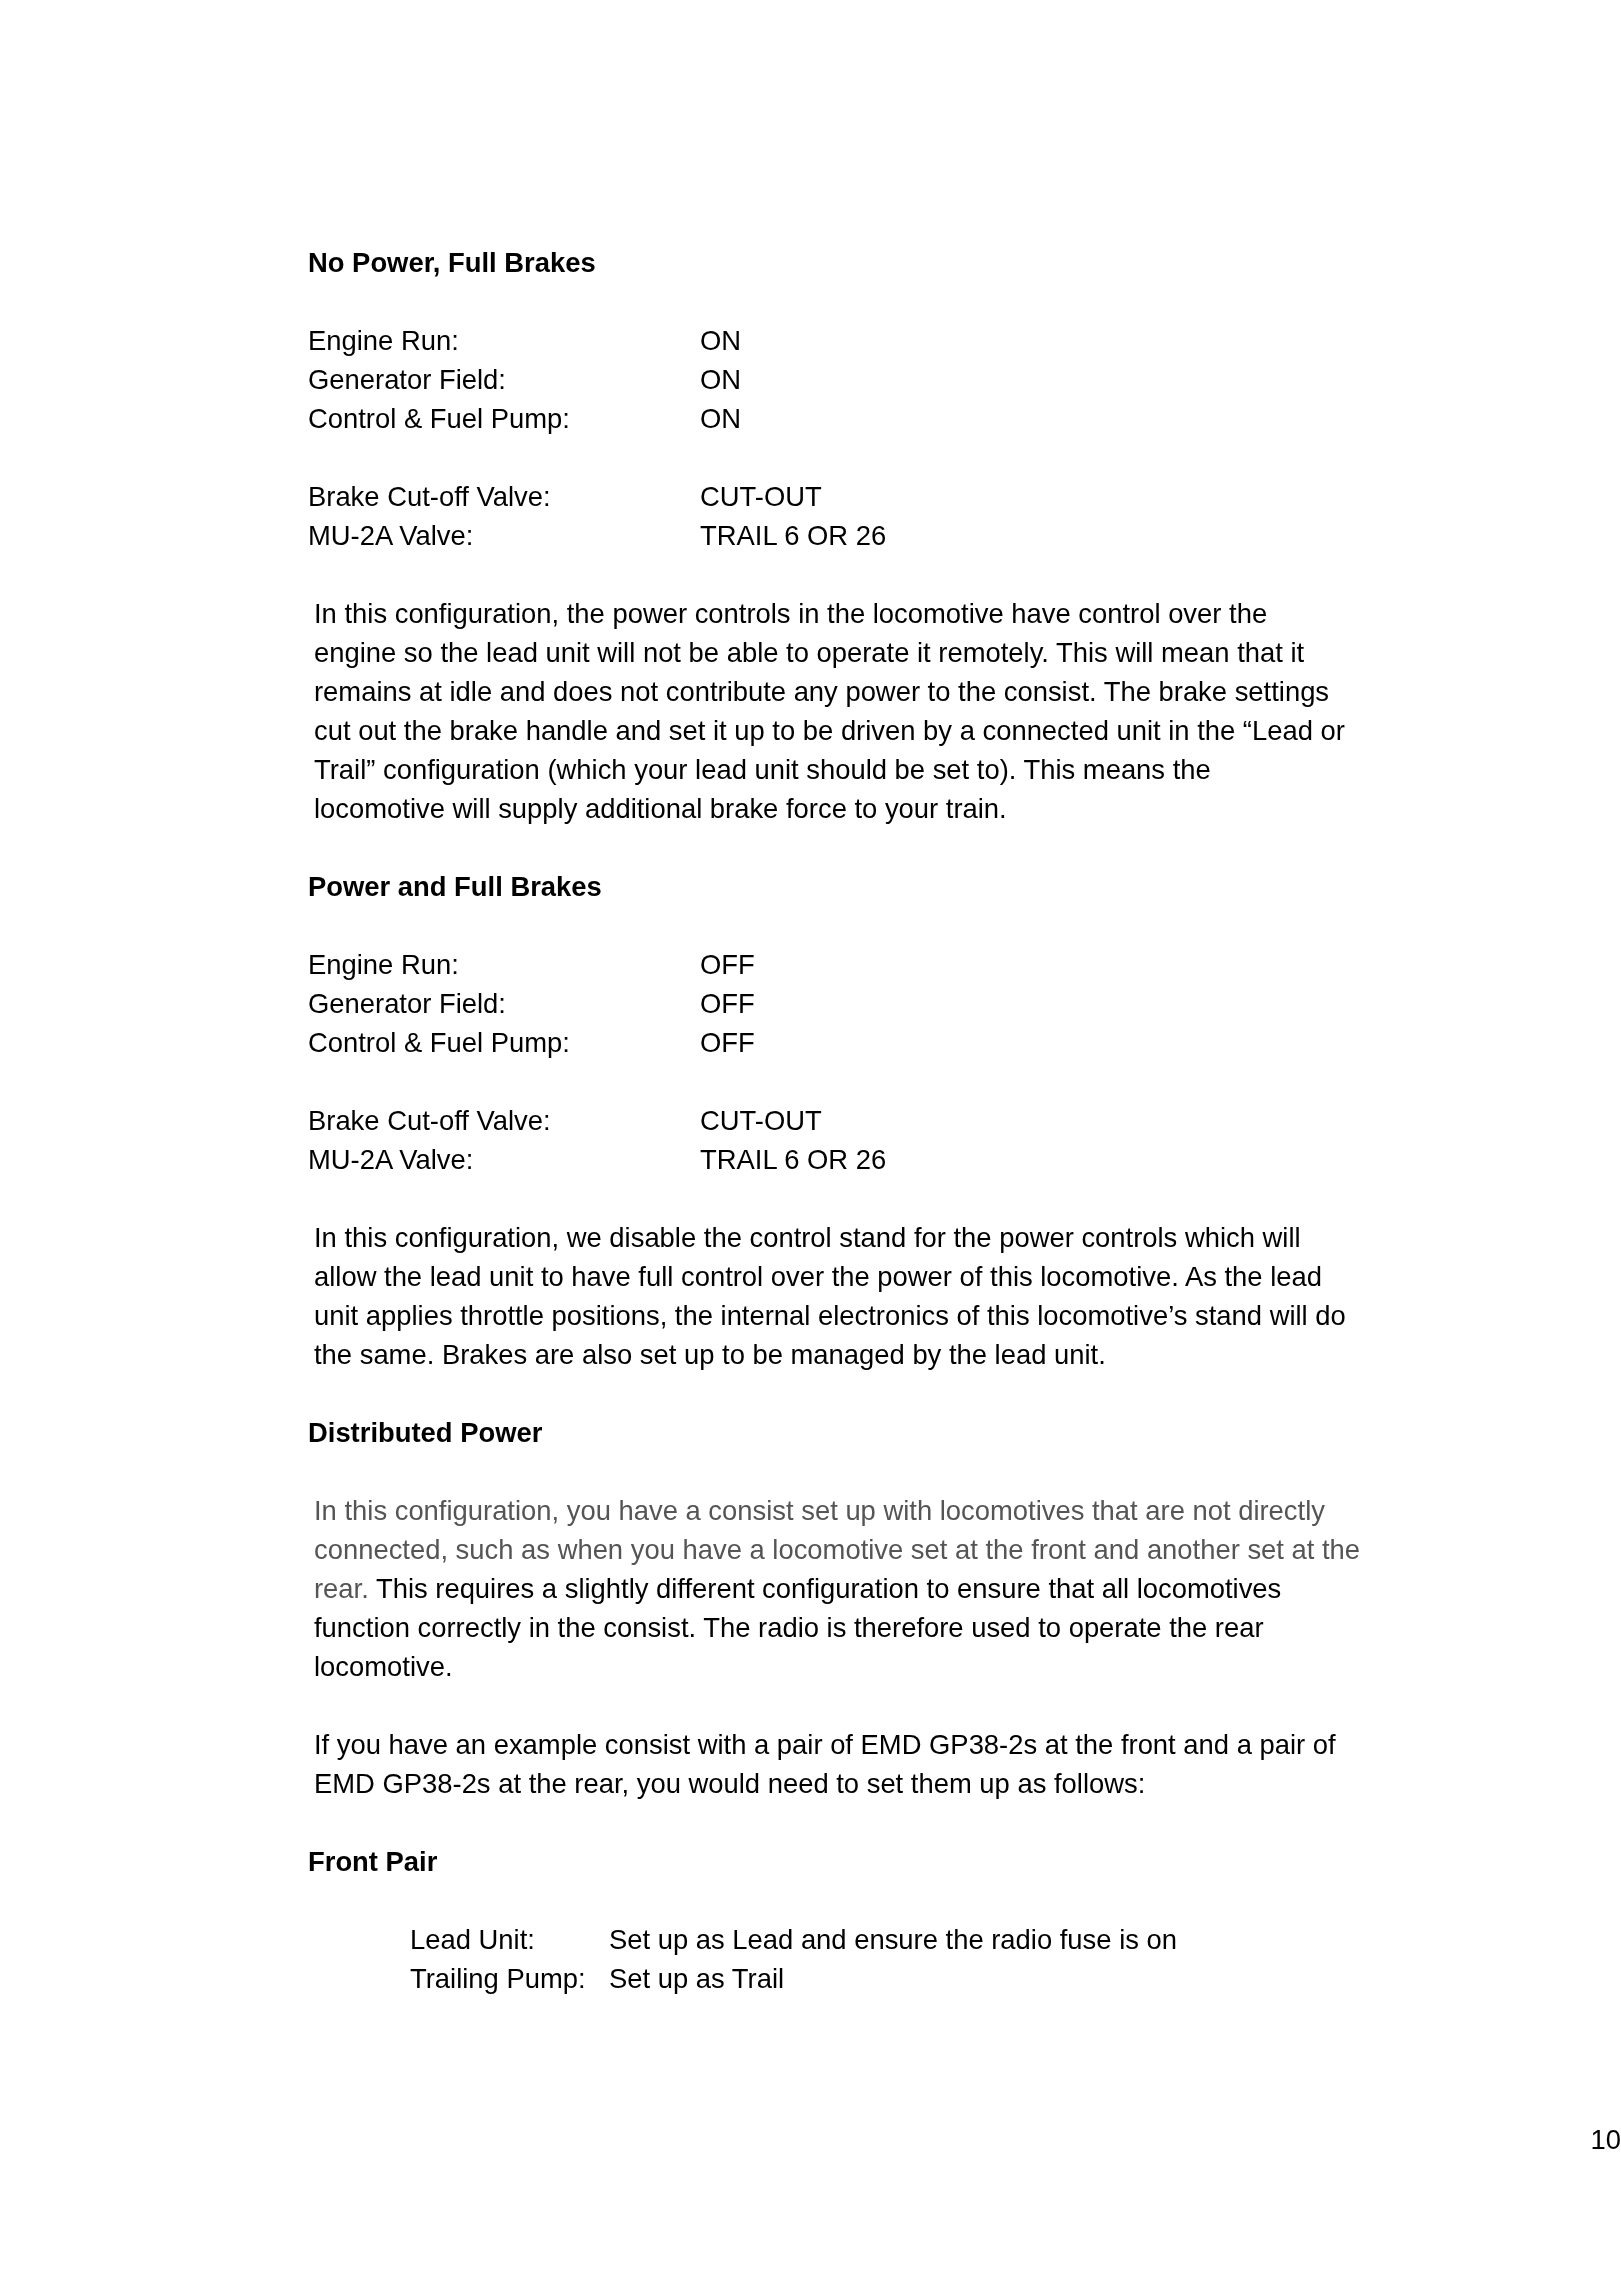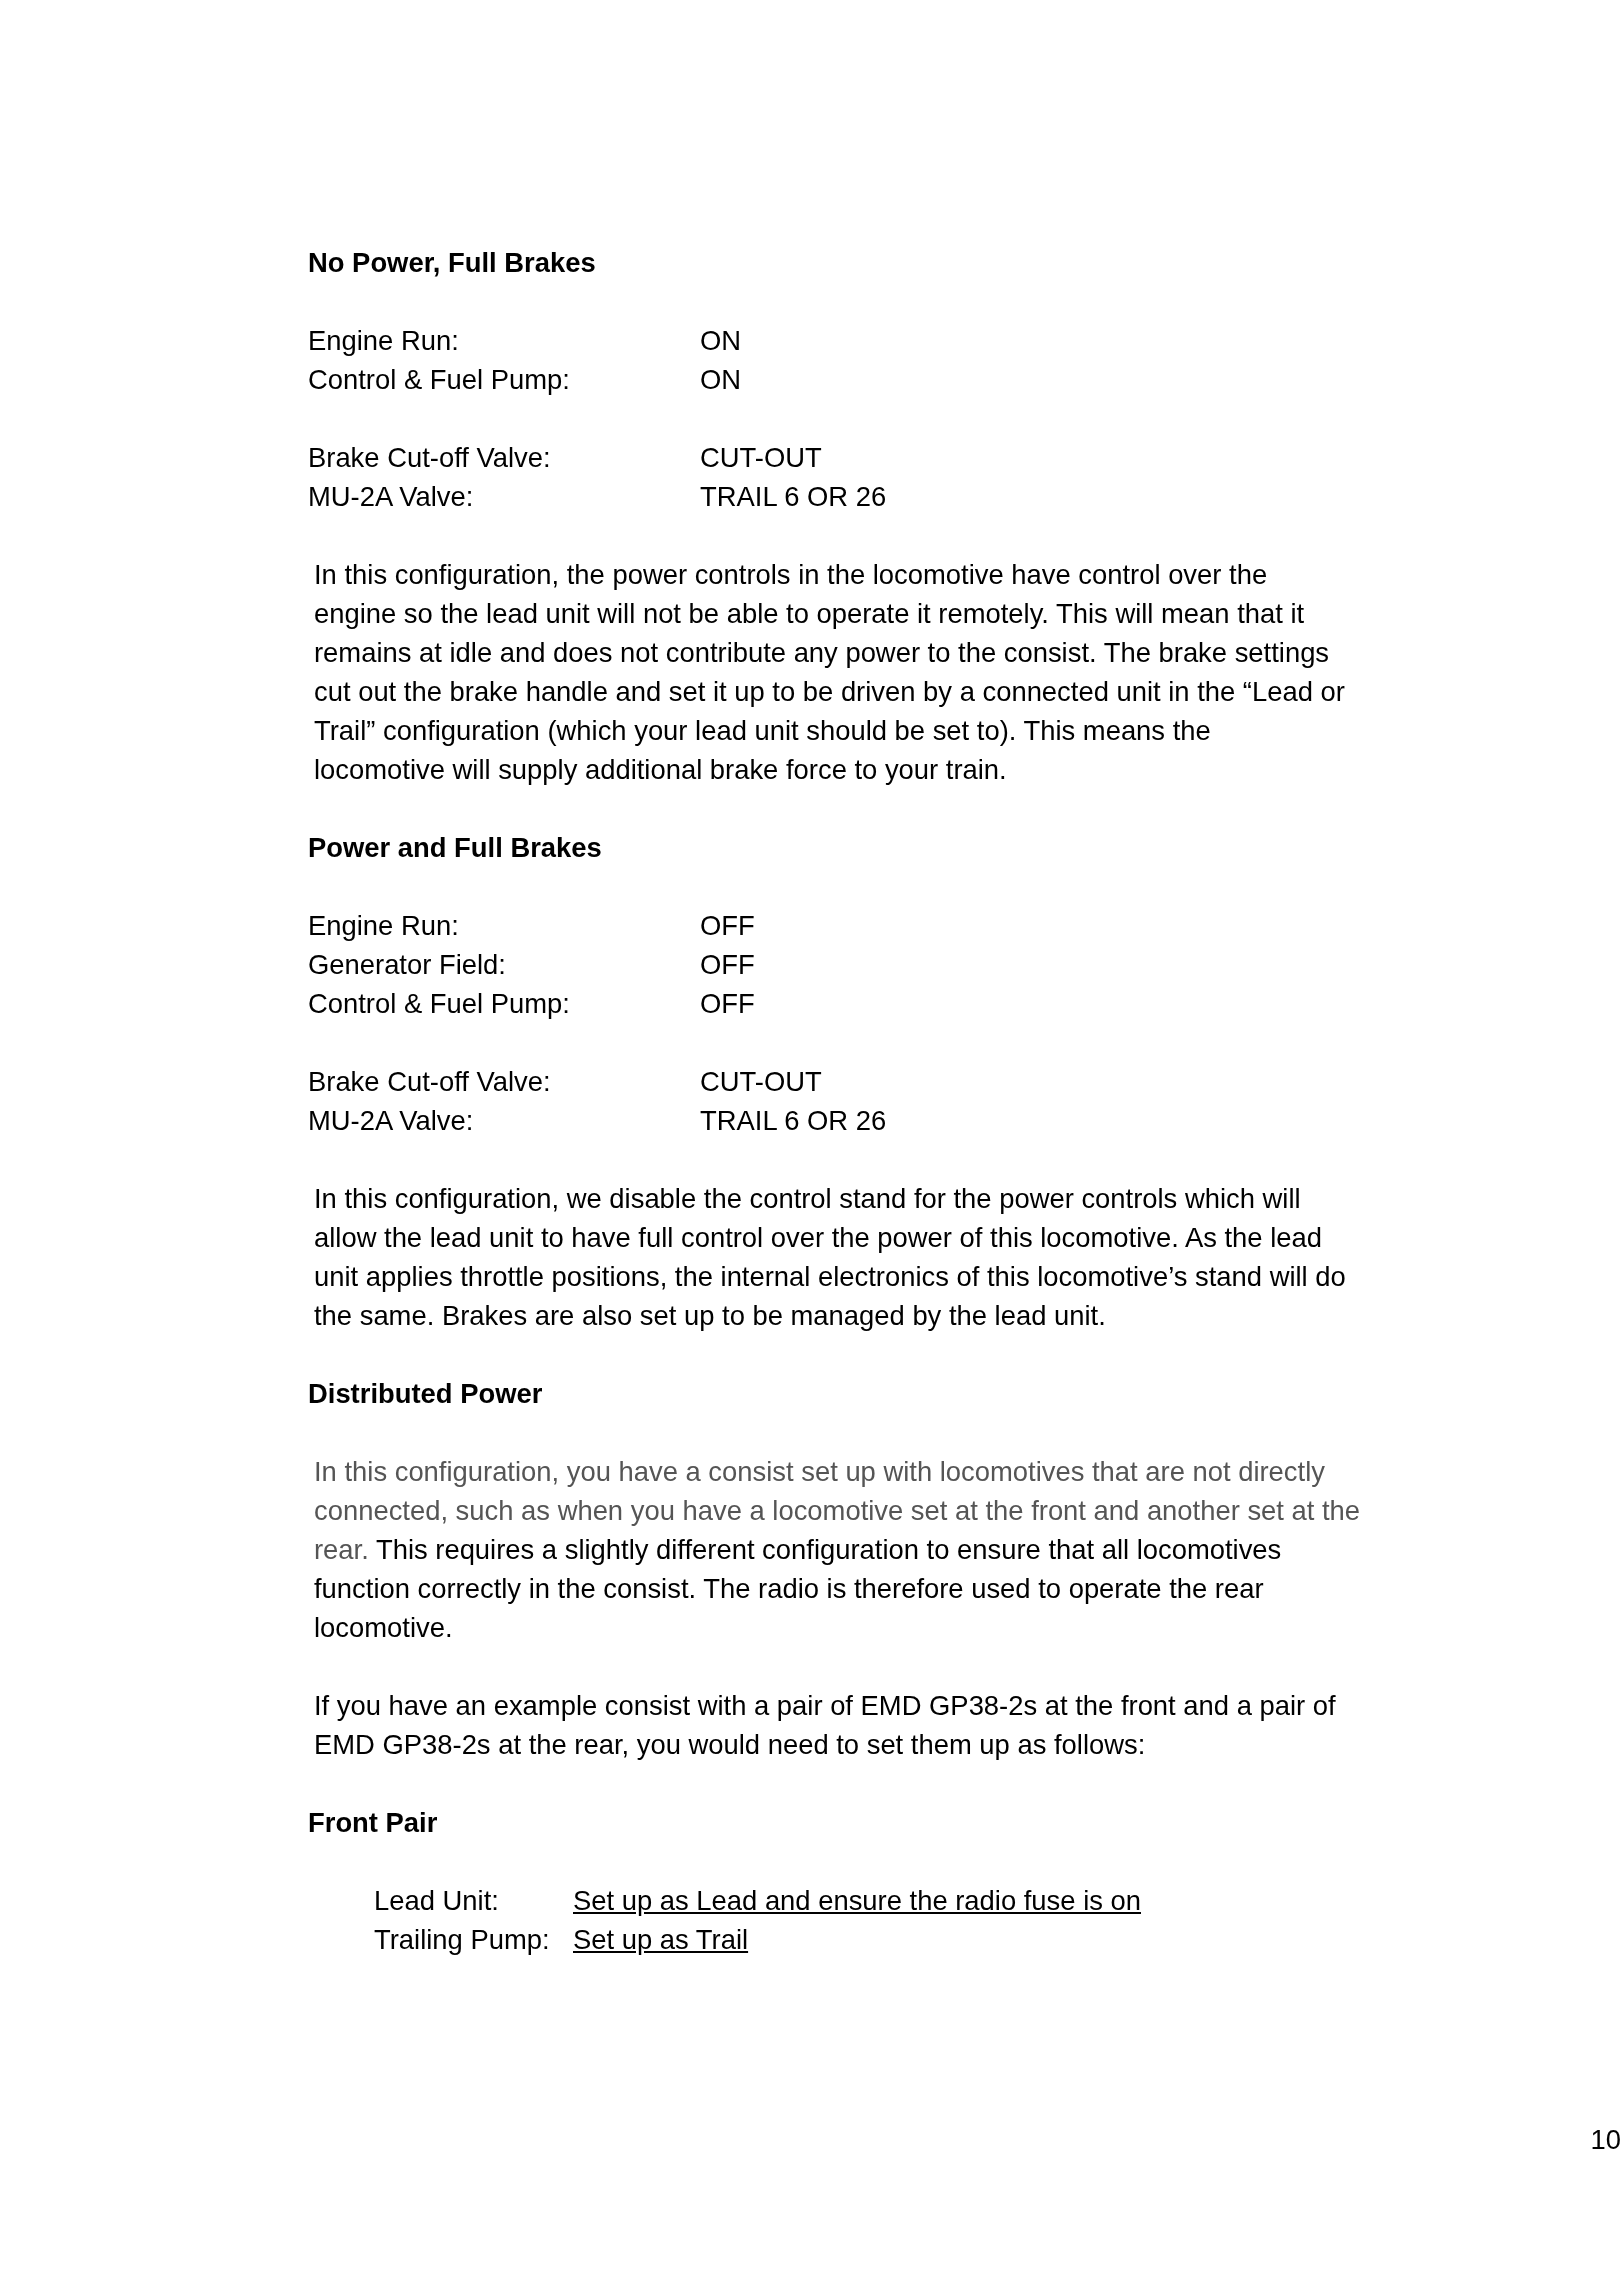--- a/index.html
+++ b/index.html
@@ -30,21 +30,21 @@
     line-height: 39px;
   }
   .setting-row { line-height: 39px; }
   .setting-label { display: inline-block; width: 392px; }
   .setting-name { font-weight: normal; }
   .para {
     margin: 6px;
     white-space: pre-line;
   }
   .muted { color: #555555; }
-  .units { margin-left: 66px; text-decoration: underline; }
+  .units { margin-left: 102px; }
   .unit-row { line-height: 39px; }
   .unit-label { display: inline-block; width: 199px; }
   .page-number {
     position: absolute;
     top: 2120px;
     left: 0;
     width: 1621px;
     text-align: right;
     line-height: 39px;
   }
@@ -52,20 +52,23 @@
 </head>
 <body>
 
 <div class="content">
 
   <h2 class="heading block">No Power, Full Brakes</h2>
 
   <div class="block">
     <div class="setting-row">
       <span class="setting-label"><span class="setting-name">Engine Run</span><span>:</span></span><span class="setting-value">ON</span>
+    </div>
+    <div class="setting-row">
+      <span class="setting-label"><span class="setting-name">Generator Field</span><span>:</span></span><span class="setting-value">ON</span>
     </div>
     <div class="setting-row">
       <span class="setting-label"><span class="setting-name">Control &amp; Fuel Pump</span><span>:</span></span><span class="setting-value">ON</span>
     </div>
   </div>
 
   <div class="block">
     <div class="setting-row">
       <span class="setting-label"><span class="setting-name">Brake Cut-off Valve</span><span>:</span></span><span class="setting-value">CUT-OUT</span>
     </div>

